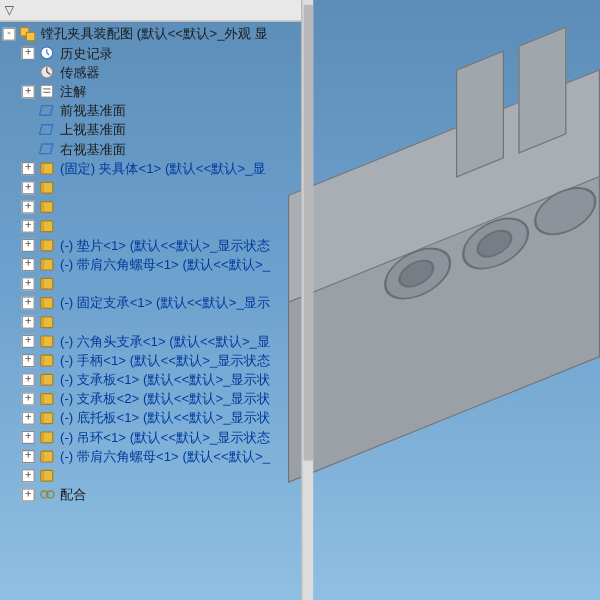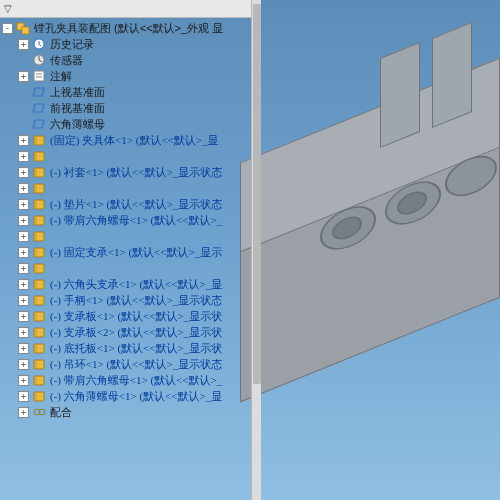--- a/index.html
+++ b/index.html
@@ -9,21 +9,21 @@
   .tree-panel { position: absolute; top: 0; left: 0; width: 255px; height: 500px; background: rgba(255,255,255,0.0); z-index: 10; overflow: hidden; }
   .filter { height: 18px; background: #e8e8e8; border-bottom: 1px solid #bbb; display: flex; align-items: center; padding-left: 4px; color: #444; font-size: 10px; }
   .tree { padding: 2px 0; }
   .node { display: flex; align-items: center; height: 16px; white-space: nowrap; overflow: hidden; padding-left: 2px; cursor: pointer; }
   .indent0 { padding-left: 2px; }
   .indent1 { padding-left: 18px; }
   .exp { width: 11px; height: 11px; border: 1px solid #888; background: #fff; display: inline-flex; align-items: center; justify-content: center; font-size: 9px; line-height: 8px; color: #555; margin-right: 3px; flex-shrink: 0; font-family: monospace; }
   .noexp { width: 14px; display: inline-block; flex-shrink: 0; }
   .icon { width: 15px; height: 14px; display: inline-flex; align-items: center; justify-content: center; margin-right: 3px; flex-shrink: 0; }
   .label { color: #1a1a1a; }
-  .label-blue { color: #003a9b; font-family: Liberation Serif, serif; }
+  .label-blue { color: #003a9b; }
   .scrollbar { position: absolute; left: 251px; top: 0; width: 10px; height: 500px; background: #dcdcdc; border-left: 1px solid #b5b5b5; z-index: 11; }
   .scroll-thumb { position: absolute; left: 1px; top: 4px; width: 8px; height: 380px; background: #b8b8b8; border-radius: 2px; }
   
   .block { position: absolute; background: #9aa0a6; border: 1px solid #6f7479; }
   .cyl { position: absolute; border-radius: 50%; background: #8d939a; border: 2px solid #6a6f74; }
 </style>
 </head>
 <body>
 
 <div class="viewport">
@@ -88,39 +88,39 @@
         </span>
         <span class="label">注解</span>
       </div>
       <div class="node indent1">
         <span class="noexp"></span>
         <span class="icon">
           <svg width="15" height="14">
             <path d="M3 3 L12 3 L10 11 L1 11 Z" fill="none" stroke="#3874c4" stroke-width="1.2"></path>
           </svg>
         </span>
+        <span class="label">前视基准面</span>
+      </div>
+      <div class="node indent1">
+        <span class="noexp"></span>
+        <span class="icon">
+          <svg width="15" height="14">
+            <path d="M3 3 L12 3 L10 11 L1 11 Z" fill="none" stroke="#3874c4" stroke-width="1.2"></path>
+          </svg>
+        </span>
         <span class="label">上视基准面</span>
       </div>
       <div class="node indent1">
         <span class="noexp"></span>
         <span class="icon">
           <svg width="15" height="14">
             <path d="M3 3 L12 3 L10 11 L1 11 Z" fill="none" stroke="#3874c4" stroke-width="1.2"></path>
           </svg>
         </span>
-        <span class="label">前视基准面</span>
-      </div>
-      <div class="node indent1">
-        <span class="noexp"></span>
-        <span class="icon">
-          <svg width="15" height="14">
-            <path d="M3 3 L12 3 L10 11 L1 11 Z" fill="none" stroke="#3874c4" stroke-width="1.2"></path>
-          </svg>
-        </span>
-        <span class="label">六角薄螺母</span>
+        <span class="label">右视基准面</span>
       </div>
       <div class="node indent1">
         <span class="exp">+</span>
         <span class="icon">
           <svg width="15" height="14">
             <rect x="2" y="3" width="10" height="9" fill="#e8ba3d" stroke="#a77d1f" rx="1"></rect>
             <line x1="4" y1="3" x2="4" y2="12" stroke="#c89a2e"></line>
           </svg>
         </span>
         <span class="label label-blue">(固定) 夹具体&lt;1&gt; (默认&lt;&lt;默认&gt;_显</span>
@@ -135,21 +135,20 @@
         </span>
       </div>
       <div class="node indent1">
         <span class="exp">+</span>
         <span class="icon">
           <svg width="15" height="14">
             <rect x="2" y="3" width="10" height="9" fill="#e8ba3d" stroke="#a77d1f" rx="1"></rect>
             <line x1="4" y1="3" x2="4" y2="12" stroke="#c89a2e"></line>
           </svg>
         </span>
-        <span class="label label-blue">(-) 衬套&lt;1&gt; (默认&lt;&lt;默认&gt;_显示状态</span>
       </div>
       <div class="node indent1">
         <span class="exp">+</span>
         <span class="icon">
           <svg width="15" height="14">
             <rect x="2" y="3" width="10" height="9" fill="#e8ba3d" stroke="#a77d1f" rx="1"></rect>
             <line x1="4" y1="3" x2="4" y2="12" stroke="#c89a2e"></line>
           </svg>
         </span>
       </div>
@@ -272,21 +271,20 @@
         <span class="label label-blue">(-) 带肩六角螺母&lt;1&gt; (默认&lt;&lt;默认&gt;_</span>
       </div>
       <div class="node indent1">
         <span class="exp">+</span>
         <span class="icon">
           <svg width="15" height="14">
             <rect x="2" y="3" width="10" height="9" fill="#e8ba3d" stroke="#a77d1f" rx="1"></rect>
             <line x1="4" y1="3" x2="4" y2="12" stroke="#c89a2e"></line>
           </svg>
         </span>
-        <span class="label label-blue">(-) 六角薄螺母&lt;1&gt; (默认&lt;&lt;默认&gt;_显</span>
       </div>
       <div class="node indent1">
         <span class="exp">+</span>
         <span class="icon">
           <svg width="15" height="14">
             <circle cx="5" cy="7" r="3" fill="none" stroke="#9a7a1f"></circle>
             <circle cx="10" cy="7" r="3" fill="none" stroke="#9a7a1f"></circle>
           </svg>
         </span>
         <span class="label">配合</span>

